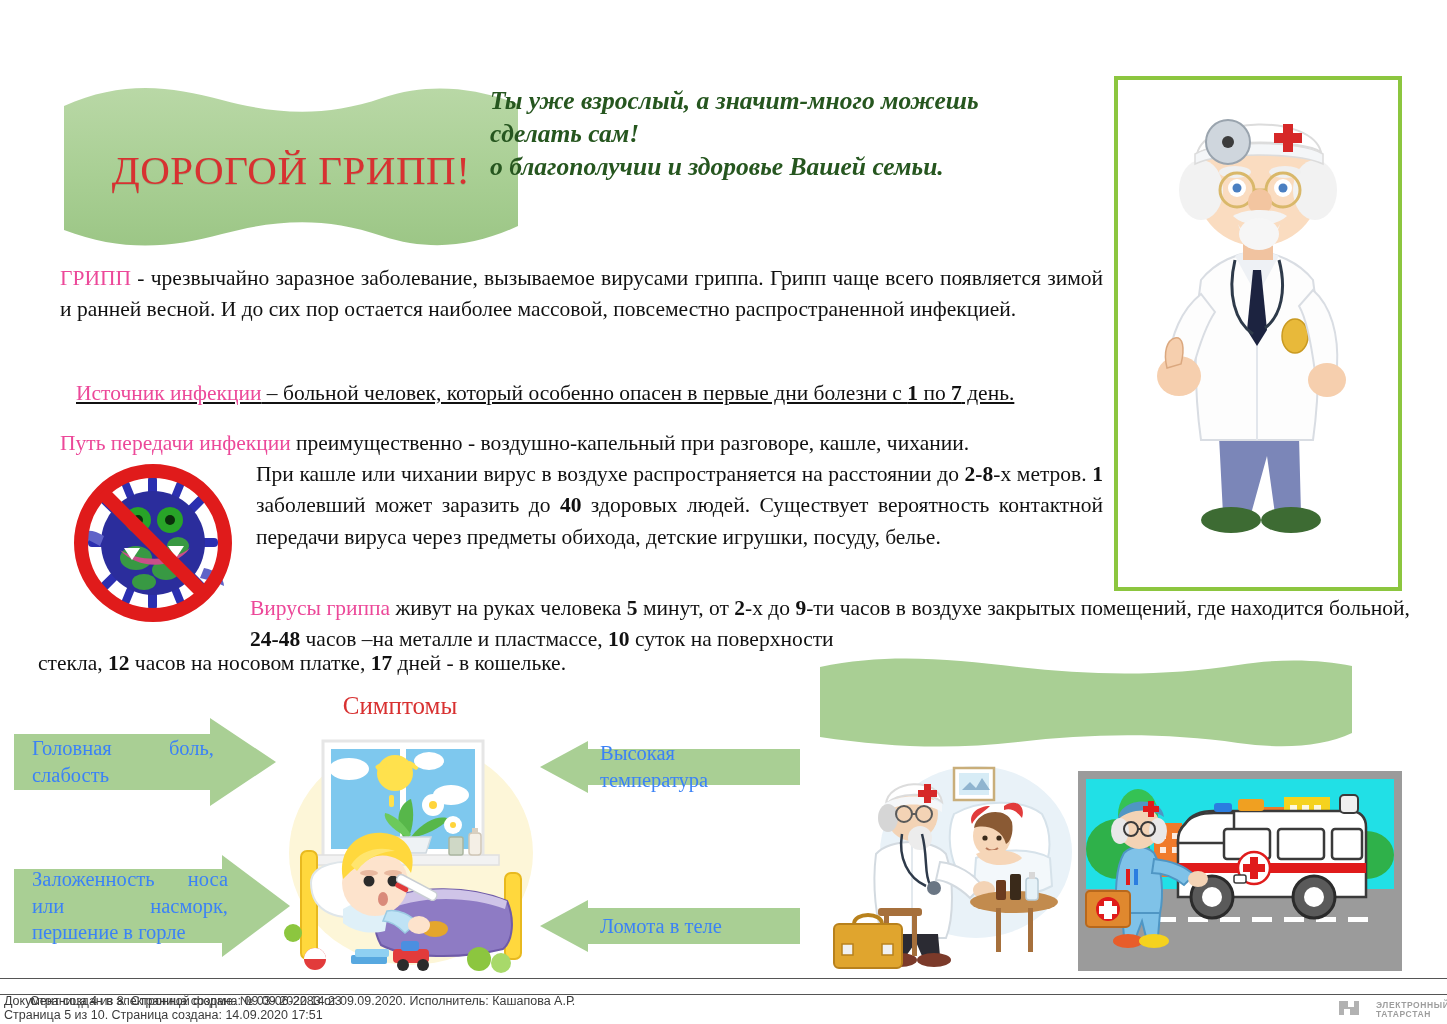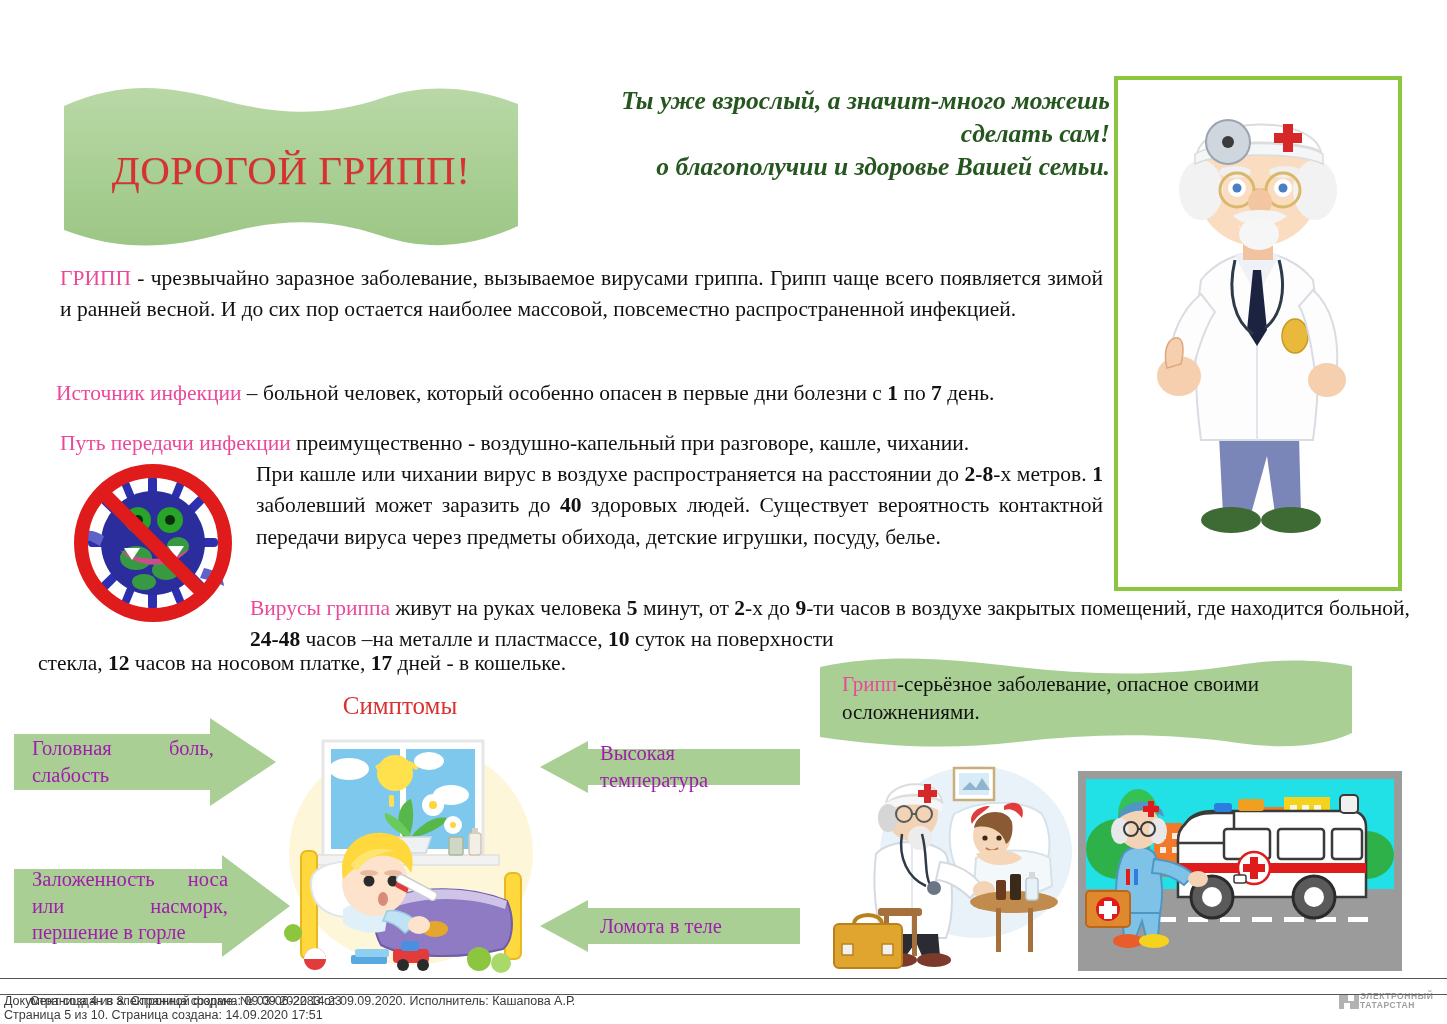--- a/index.html
+++ b/index.html
@@ -19,21 +19,21 @@
     display:flex;align-items:center;justify-content:center;
     font-family:"Liberation Serif", serif;
     font-size:41px;color:#d83131;letter-spacing:.5px;
     text-shadow:0 1px 0 rgba(0,0,0,.12);
     padding-top:6px;box-sizing:border-box;
   }
 
   
   .headline{
     position:absolute;left:490px;top:84px;width:620px;
-    text-align:right;font-family:"Liberation Serif", serif;
+    text-align:left;font-family:"Liberation Serif", serif;
     font-weight:bold;font-style:italic;font-size:25.5px;
     line-height:1.30;color:#26561f;
   }
 
   
   .doctor-frame{
     position:absolute;left:1114px;top:76px;width:288px;height:515px;
     border:4px solid #8cc63f;background:#fff;box-sizing:border-box;
     overflow:hidden;
   }
@@ -41,21 +41,21 @@
 
   
   .para{
     position:absolute;font-family:"Liberation Serif", serif;
     font-size:21.5px;line-height:1.45;text-align:justify;color:#111;
   }
   .kw{color:#ec4899;}
   .b{font-weight:bold;}
 
   #p-grip{left:60px;top:263px;width:1043px;}
-  #p-source{left:56px;top:378px;width:1043px;}
+  #p-source{left:76px;top:378px;width:1043px;text-decoration:underline;}
   #p-route{left:60px;top:428px;width:1043px;text-indent:0;}
   #p-route .indent{display:block;margin-left:196px;}
   #p-live{left:250px;top:593px;width:1160px;}
   #p-live-tail{left:38px;top:648px;width:700px;}
 
   
   .virus-stop{position:absolute;left:58px;top:458px;width:190px;height:170px;}
 
   
   .note{position:absolute;left:818px;top:657px;width:536px;height:92px;}
@@ -69,21 +69,21 @@
   .symptoms-title{
     position:absolute;left:300px;top:692px;width:200px;text-align:center;
     font-family:"Liberation Serif", serif;font-size:25px;color:#d83131;
   }
 
   
   .arrow{position:absolute;}
   .arrow svg{position:absolute;left:0;top:0;}
   .arrow .lbl{
     position:absolute;font-family:"Liberation Serif", serif;
-    font-size:20.5px;line-height:1.30;color:#a21caf;
+    font-size:20.5px;line-height:1.30;color:#3b82f6;
   }
   .arrow.right .lbl{left:18px;right:62px;top:50%;transform:translateY(-50%);text-align:justify;}
   .arrow.left  .lbl{left:60px;right:16px;top:50%;transform:translateY(-50%);}
 
   #arr-head {left:14px; top:718px; width:262px;height:88px;}
   #arr-nose {left:14px; top:855px; width:276px;height:102px;}
   #arr-temp {left:540px;top:741px; width:260px;height:52px;}
   #arr-eyes {left:540px;top:820px; width:260px;height:52px;}
   #arr-ache {left:540px;top:900px; width:260px;height:52px;}
 
@@ -100,21 +100,21 @@
     position:absolute;font-family:"Liberation Sans", sans-serif;
     font-size:12.5px;color:#3b3b3b;white-space:nowrap;
   }
   #stamp-a1{left:38px;top:980px;color:#4a4a4a;}
   #stamp-b1{left:4px;top:994px;}
   #stamp-b2{left:4px;top:1008px;}
   #stamp-c1{left:30px;top:994px;}
 
   .tatar-logo{
     position:absolute;left:1338px;top:992px;width:100px;height:26px;
-    display:flex;align-items:flex-start;gap:0;opacity:.65;
+    display:flex;align-items:flex-end;gap:16px;opacity:.65;
   }
   .tatar-mark{width:22px;height:20px;flex:none;}
   .tatar-words{
     display:flex;flex-direction:column;line-height:1.0;
     font-family:"Liberation Sans", sans-serif;font-size:8.5px;
     letter-spacing:.6px;color:#6a6a6a;font-weight:bold;
   }
 </style>
 </head>
 <body>
@@ -269,23 +269,20 @@
   <div class="para" id="p-live-tail">
     <span>стекла, </span><span class="b">12</span><span> часов на носовом платке, </span><span class="b">17</span><span> дней - в кошельке.</span>
   </div>
 
   <div class="note">
     <svg viewBox="0 0 536 92" preserveAspectRatio="none">
       <path d="M2,10 C70,-4 130,2 200,10 C276,19 350,19 420,8 C464,1 504,3 534,9
                L534,76 C504,90 464,92 420,86 C350,76 276,76 200,85
                C130,93 70,90 2,80 Z" fill="#a9cf94"></path>
     </svg>
-    <div class="note-text">
-      <span class="kw">Грипп</span><span>-серьёзное заболевание, опасное своими осложнениями.</span>
-    </div>
   </div>
 
   <div class="symptoms-title">Симптомы</div>
 
   <div class="arrow right" id="arr-head">
     <svg width="262" height="88" viewBox="0 0 262 88">
       <path d="M0,16 L196,16 L196,0 L262,44 L196,88 L196,72 L0,72 Z" fill="#a9cf94"></path>
     </svg>
     <div class="lbl">Головная боль, слабость</div>
   </div>

